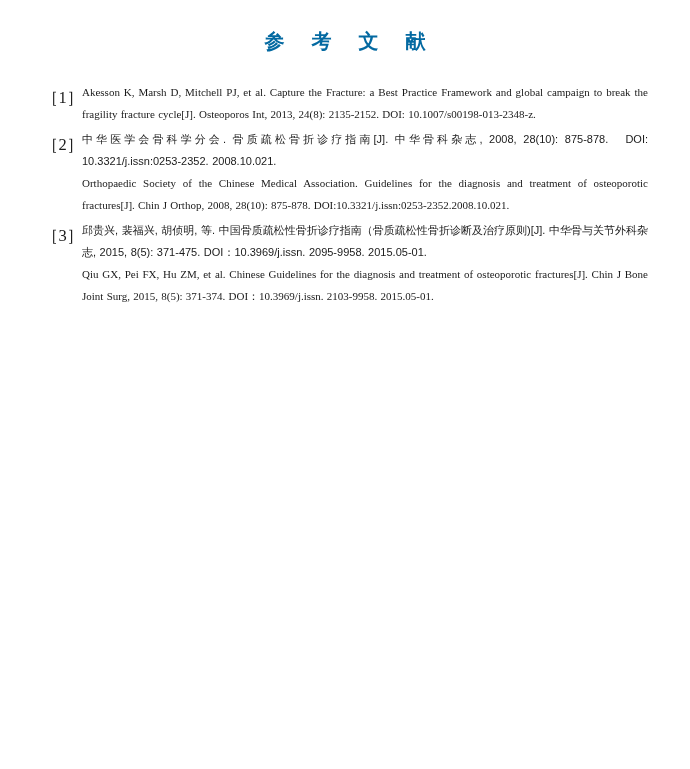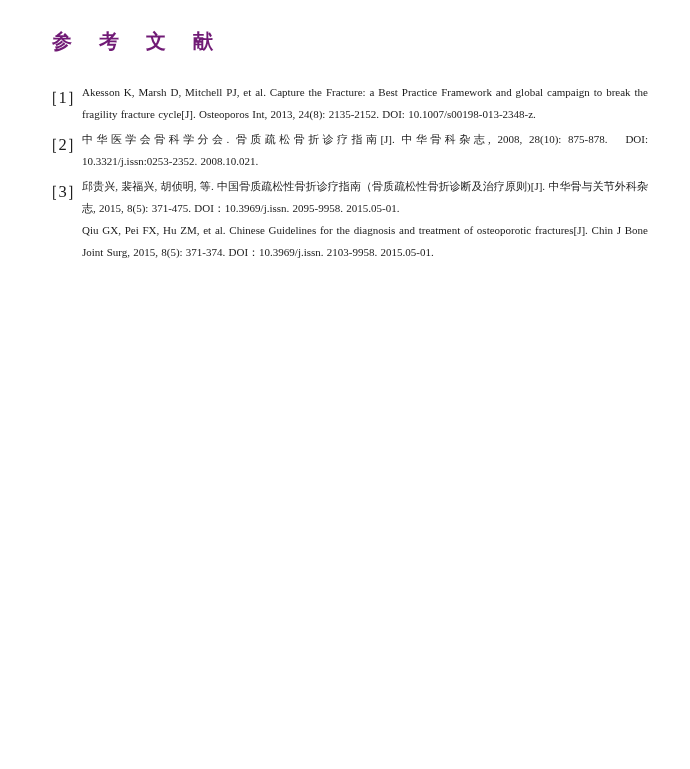--- a/index.html
+++ b/index.html
@@ -15,28 +15,29 @@
     overflow: hidden;
   }
   .page {
     position: relative;
     width: 690px;
     height: 769px;
     box-sizing: border-box;
     padding: 0 42px;
   }
   .heading {
+    text-align: center;
     font-family: "DejaVu Sans", sans-serif;
     font-weight: bold;
     font-size: 20px;
     letter-spacing: 10px;
     padding-top: 28px;
     padding-bottom: 26px;
     text-indent: 10px;
-    color: #701a75;
+    color: #0369a1;
   }
   .ref-list {
     margin: 0;
     padding: 0;
     list-style: none;
   }
   .ref-item {
     display: flex;
     align-items: flex-start;
     margin-bottom: 3px;
@@ -56,21 +57,21 @@
   .ref-para {
     font-size: 11px;
     line-height: 22px;
     text-align: justify;
     text-justify: inter-character;
     text-align-last: left;
     margin: 0;
     word-spacing: 0.5px;
   }
   .ref-para.cjk {
-    font-family: Liberation Serif, serif;
+    font-family: Liberation Sans, sans-serif;
   }
   .ref-para + .ref-para {
     margin-top: 0;
   }
 </style>
 </head>
 <body>
 
 <div class="page">
 
@@ -82,20 +83,21 @@
       <div class="ref-label">［1］</div>
       <div class="ref-body">
         <p class="ref-para">Akesson K, Marsh D, Mitchell PJ, et al. Capture the Fracture: a Best Practice Framework and global campaign to break the fragility fracture cycle[J]. Osteoporos Int, 2013, 24(8): 2135-2152. DOI: 10.1007/s00198-013-2348-z.</p>
       </div>
     </div>
 
     <div class="ref-item">
       <div class="ref-label">［2］</div>
       <div class="ref-body">
         <p class="ref-para cjk">中华医学会骨科学分会. 骨质疏松骨折诊疗指南[J]. 中华骨科杂志, 2008, 28(10): 875‑878.　DOI: 10.3321/j.issn:0253‑2352. 2008.10.021.</p>
+        <p class="ref-para">Orthopaedic Society of the Chinese Medical Association. Guidelines for the diagnosis and treatment of osteoporotic fractures[J]. Chin J Orthop, 2008, 28(10): 875-878. DOI:10.3321/j.issn:0253-2352.2008.10.021.</p>
       </div>
     </div>
 
     <div class="ref-item">
       <div class="ref-label">［3］</div>
       <div class="ref-body">
         <p class="ref-para cjk">邱贵兴, 裴福兴, 胡侦明, 等. 中国骨质疏松性骨折诊疗指南（骨质疏松性骨折诊断及治疗原则)[J]. 中华骨与关节外科杂志, 2015, 8(5): 371‑475. DOI：10.3969/j.issn. 2095‑9958. 2015.05-01.</p>
         <p class="ref-para">Qiu GX, Pei FX, Hu ZM, et al. Chinese Guidelines for the diagnosis and treatment of osteoporotic fractures[J]. Chin J Bone Joint Surg, 2015, 8(5): 371‑374. DOI：10.3969/j.issn. 2103‑9958. 2015.05-01.</p>
       </div>
     </div>

